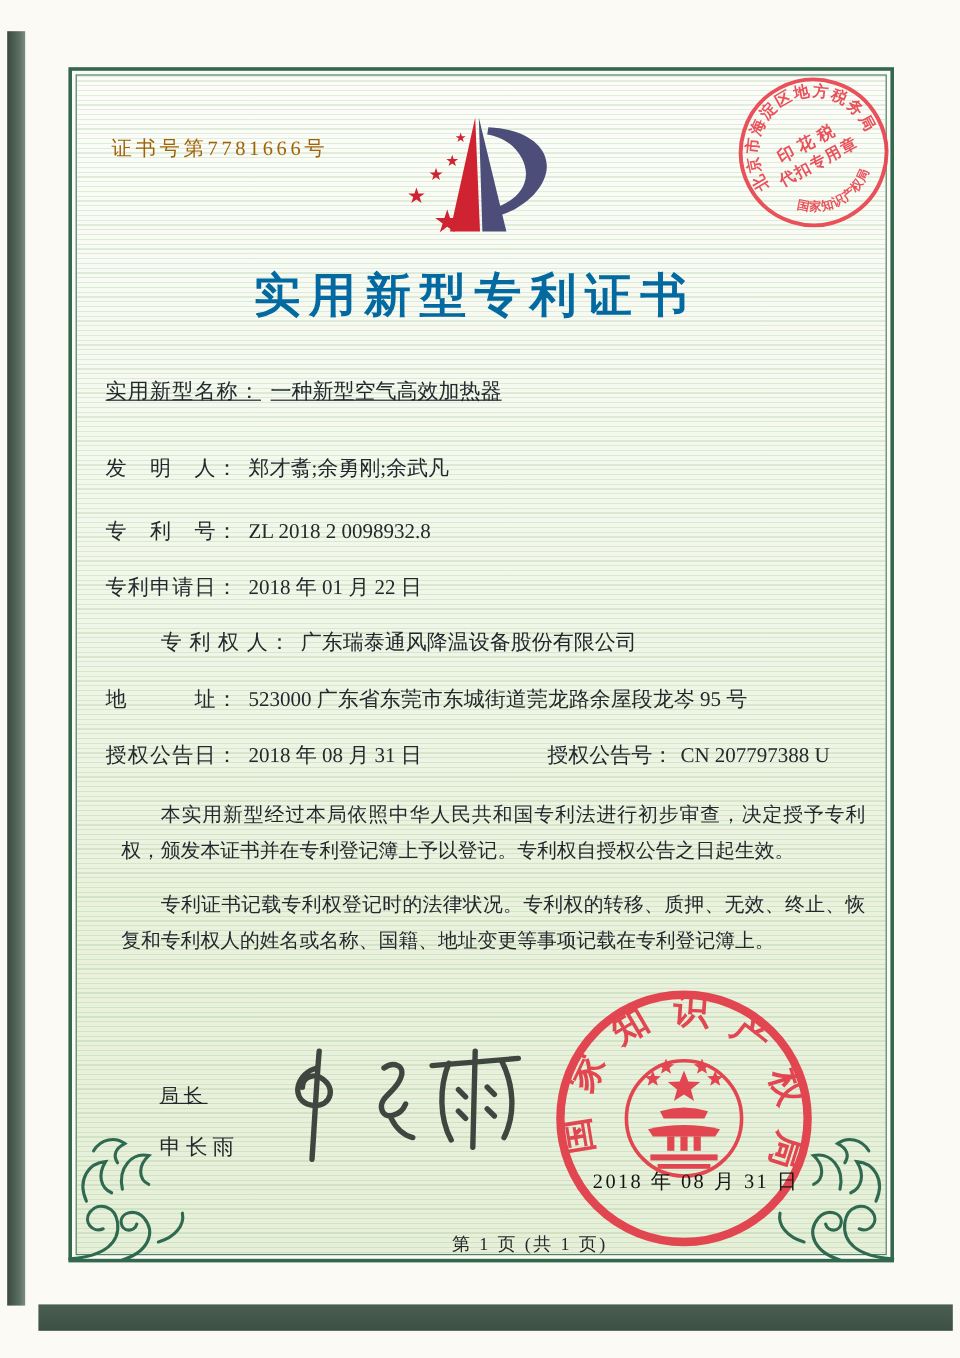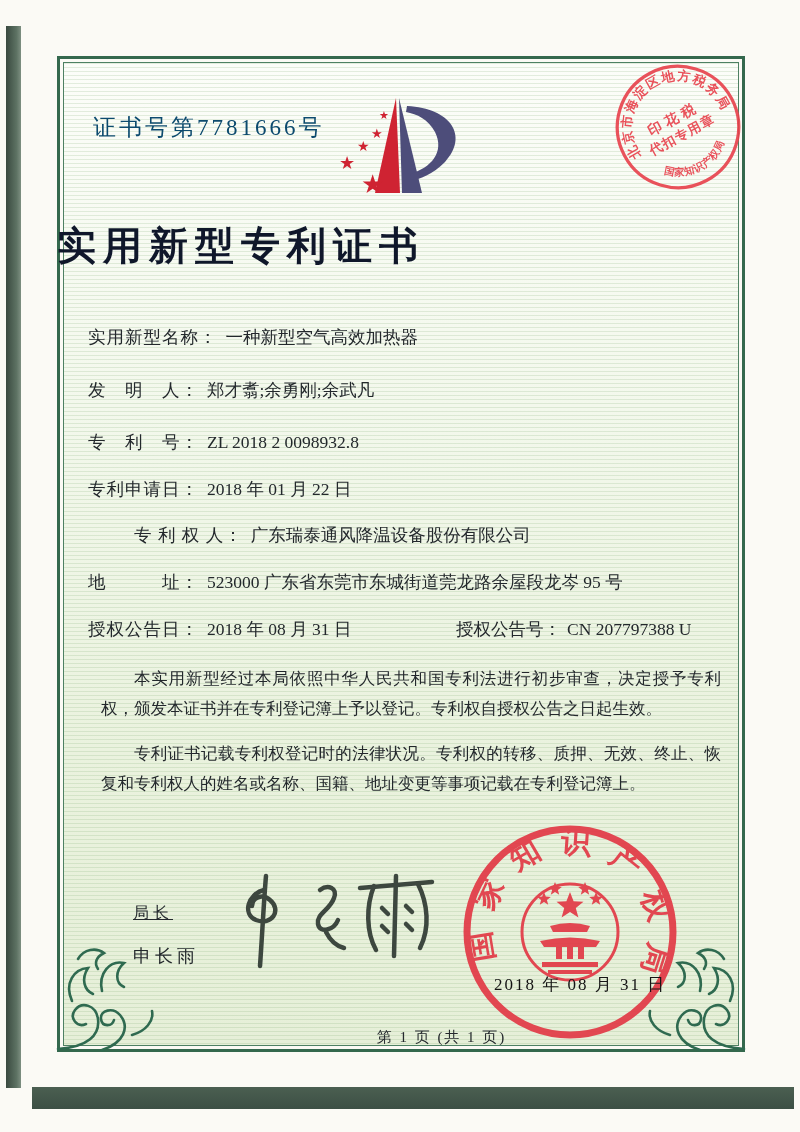--- a/index.html
+++ b/index.html
@@ -24,32 +24,32 @@
     border:3px solid #34684d; }
   .frame-inner { position:absolute; inset:3px; border:1px solid #4e8063;
     background:
       repeating-linear-gradient(180deg, rgba(124,170,112,0.20) 0px, rgba(124,170,112,0.20) 1px, rgba(255,255,255,0) 1px, rgba(255,255,255,0) 4px),
       linear-gradient(180deg,#fcfdf9 0%, #f3f8ec 35%, #eaf2de 70%, #e6efd8 100%);
   }
   .corner-flourish { position:absolute; bottom:-6px; width:120px; height:120px; }
   .corner-left  { left:-6px; }
   .corner-right { right:-6px; transform:scaleX(-1); }
 
-  .cert-no { left:93px; top:112px; font-size:23px; letter-spacing:3px; color:#0c4a6e; z-index:3; }
+  .cert-no { left:93px; top:112px; font-size:17px; letter-spacing:3px; color:#a16207; z-index:3; }
 
   .logo { left:323px; top:90px; width:168px; height:118px; z-index:3; }
   .logo .star { position:absolute; color:#cf2332; line-height:1; }
 
-  .cert-title { left:57px; width:677px; top:219px; text-align:left;
-    font-size:39px; font-weight:600; letter-spacing:7px; color:#0f172a; z-index:3; }
+  .cert-title { left:57px; width:677px; top:219px; text-align:center;
+    font-size:39px; font-weight:600; letter-spacing:7px; color:#0369a1; z-index:3; }
 
   .field-row { left:88px; font-size:17.5px; z-index:3; white-space:nowrap; }
   .field-row .label { letter-spacing:1px; }
   .field-row .value { margin-left:8px; }
-  .row-1 { top:325px; } .row-2 { top:378px; } .row-3 { top:430px; }
+  .row-1 { top:314px;text-decoration:underline; } .row-2 { top:378px; } .row-3 { top:430px; }
   .row-4 { top:477px; } .row-5 { top:523px;margin-left:46px; } .row-6 { top:570px; }
   .row-7 { top:617px; }
   .grant-no { left:456px; top:617px; font-size:17.5px; z-index:3; white-space:nowrap; }
   .grant-no .value { margin-left:6px; }
 
   .body-text { left:85px; top:648px; width:652px; font-size:16.5px;
     line-height:1.79; text-align:justify; z-index:3; }
   .body-text p { text-indent:2em; margin:16px; }
 
   .officer-title { left:133px; top:903px; font-size:16px; letter-spacing:4px; z-index:3;text-decoration:underline; }

